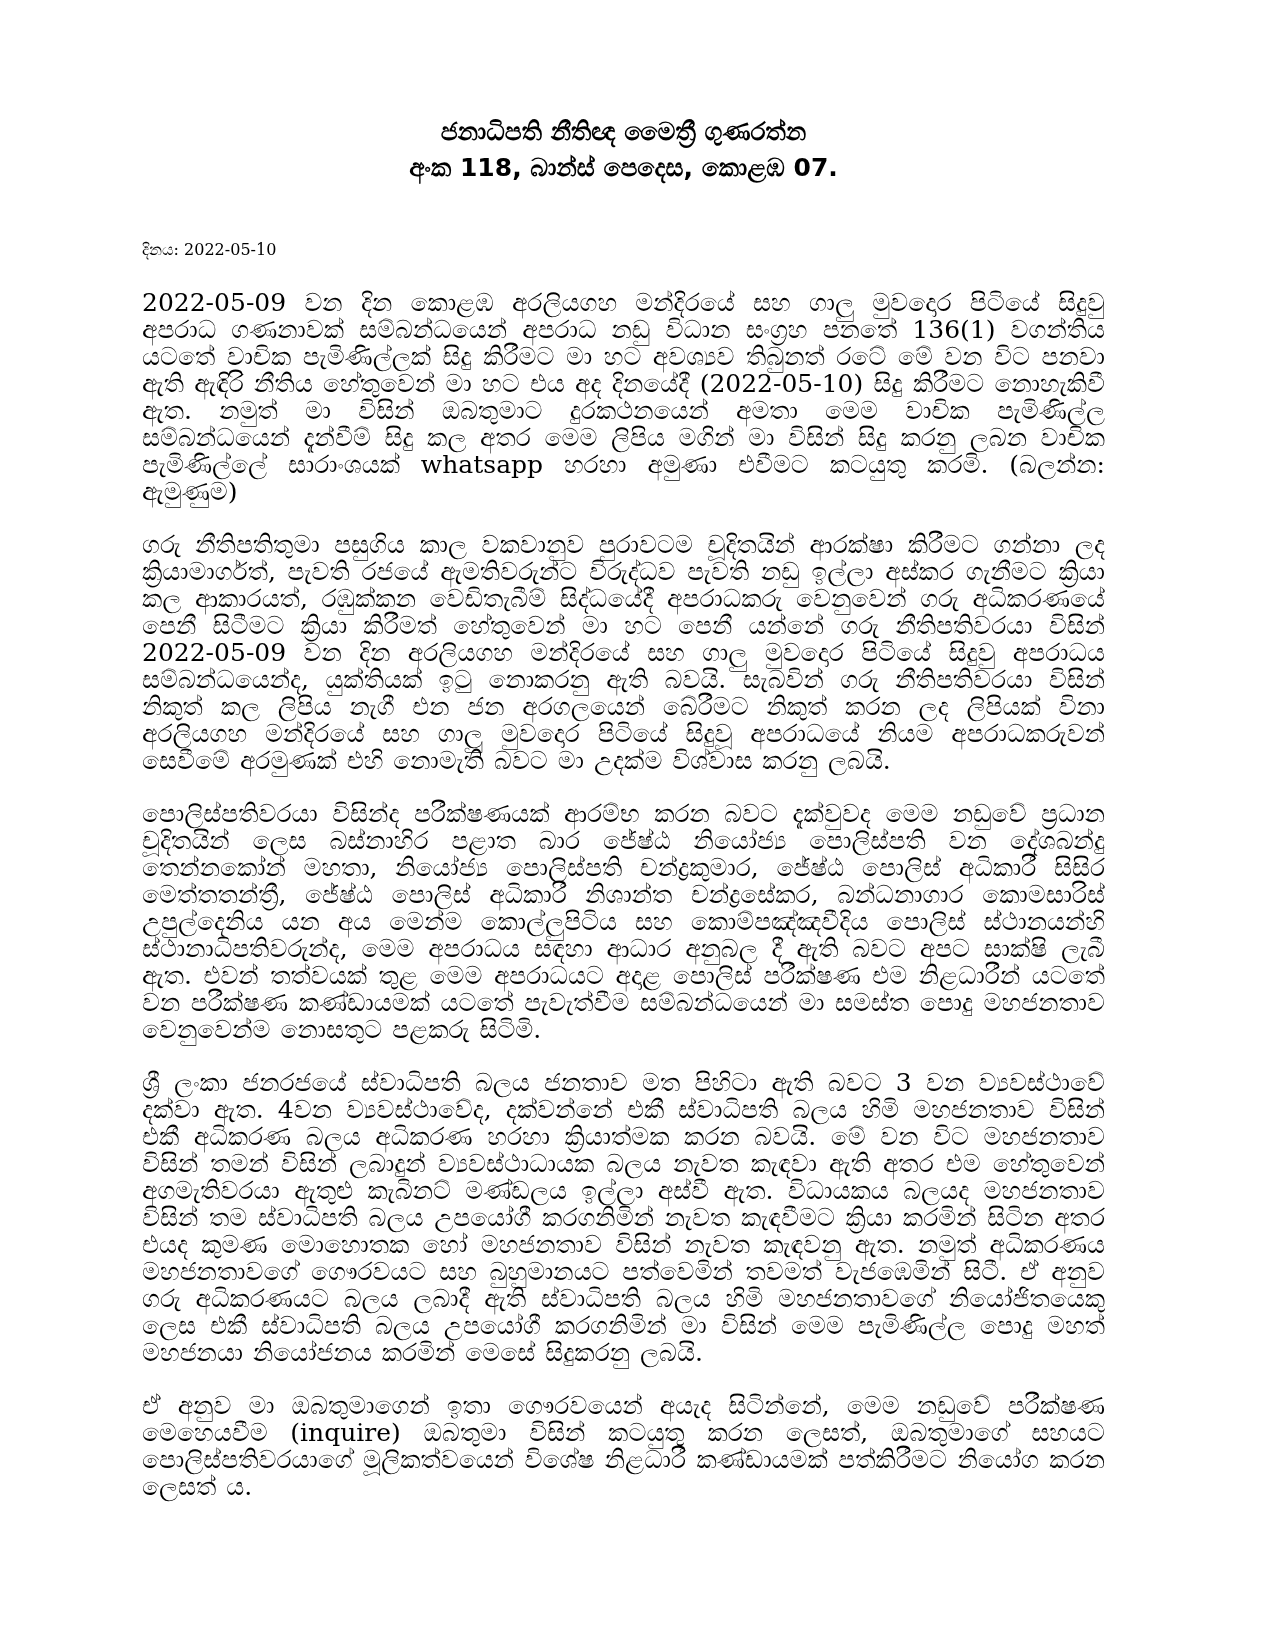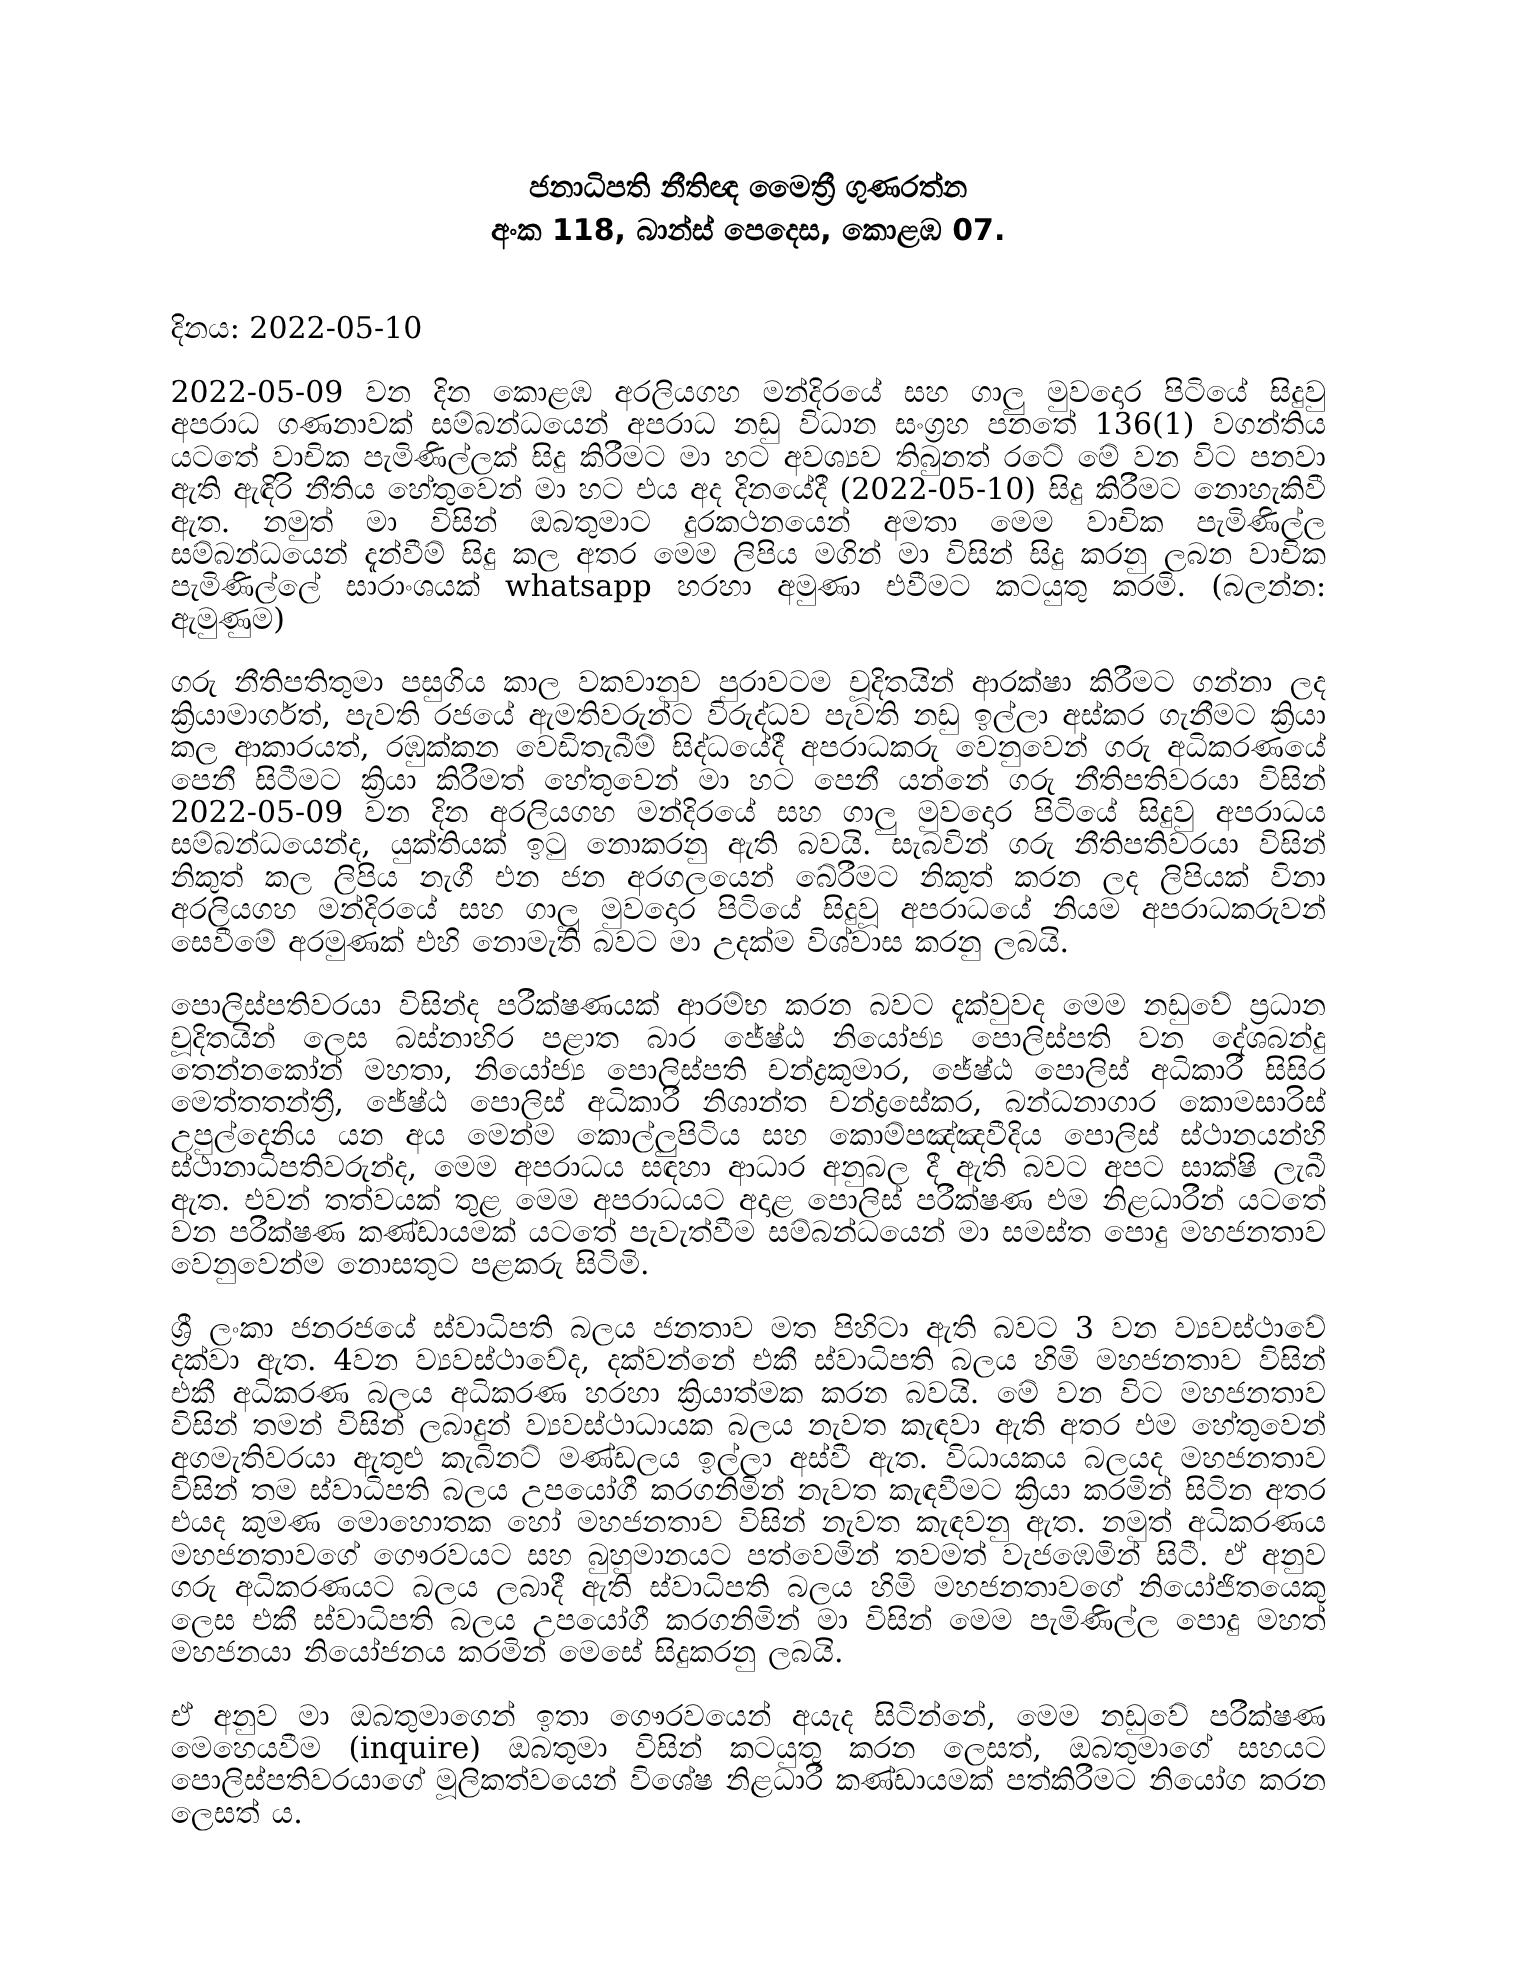--- a/index.html
+++ b/index.html
@@ -12,34 +12,34 @@
     width: 1275px;
     height: 1650px;
     background: #ffffff;
     color: #000000;
     font-family: "DejaVu Serif", "Liberation Serif", serif;
     overflow: hidden;
     box-sizing: border-box;
   }
   .content {
     position: absolute;
-    top: 138px;
+    top: 114px;
     left: 142px;
     width: 963px;
   }
   .letterhead {
     text-align: center;
     font-weight: bold;
     font-size: 25px;
     line-height: 36px;
     font-family: "DejaVu Sans", "Liberation Sans", sans-serif;
   }
   .date-line {
     margin-top: 50px;
-    font-size: 25px;
+    font-size: 16px;
     line-height: 27px;
   }
   .salutation {
     margin-top: 24px;
     font-size: 21px;
     line-height: 27px;
   }
   .body-paragraphs p {
     margin: 26px 0 0 0;
     font-size: 25px;

